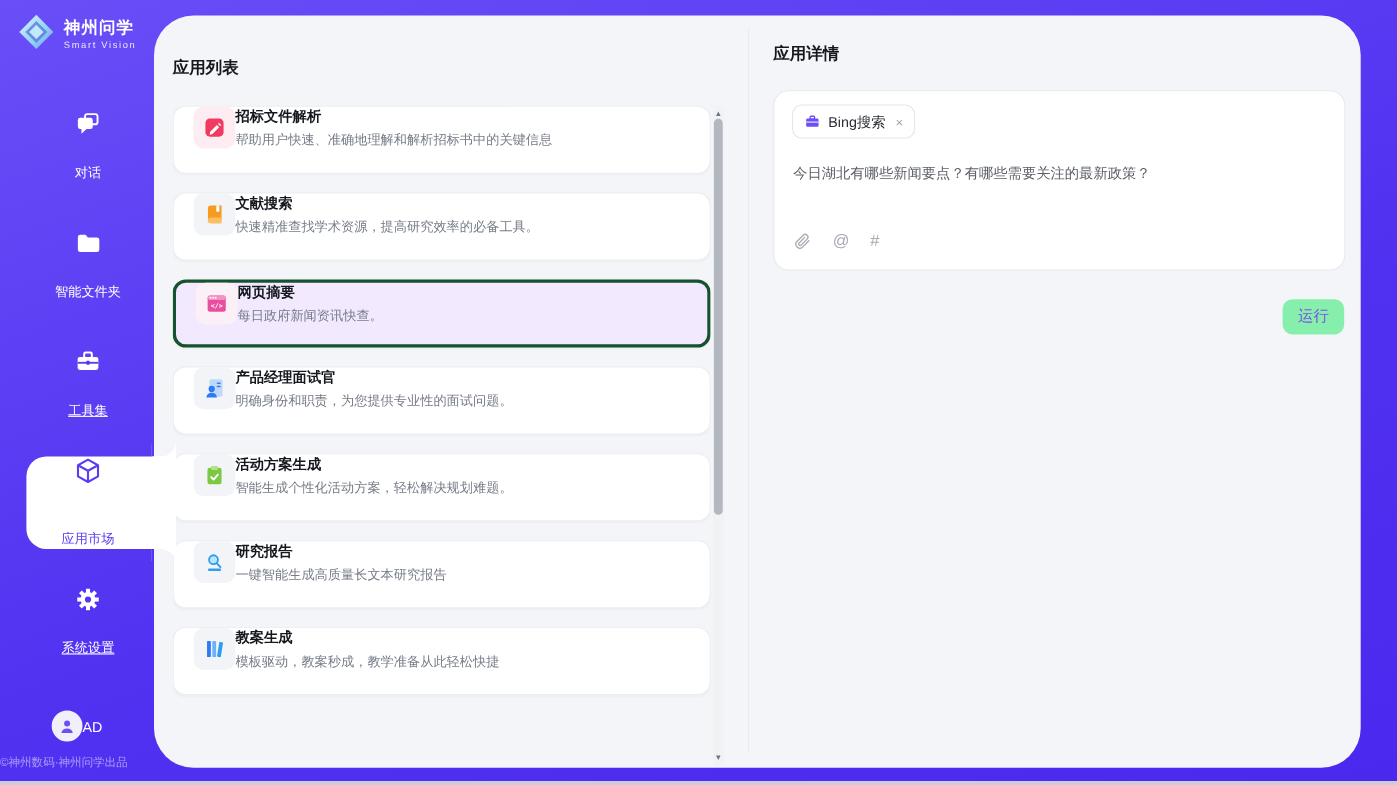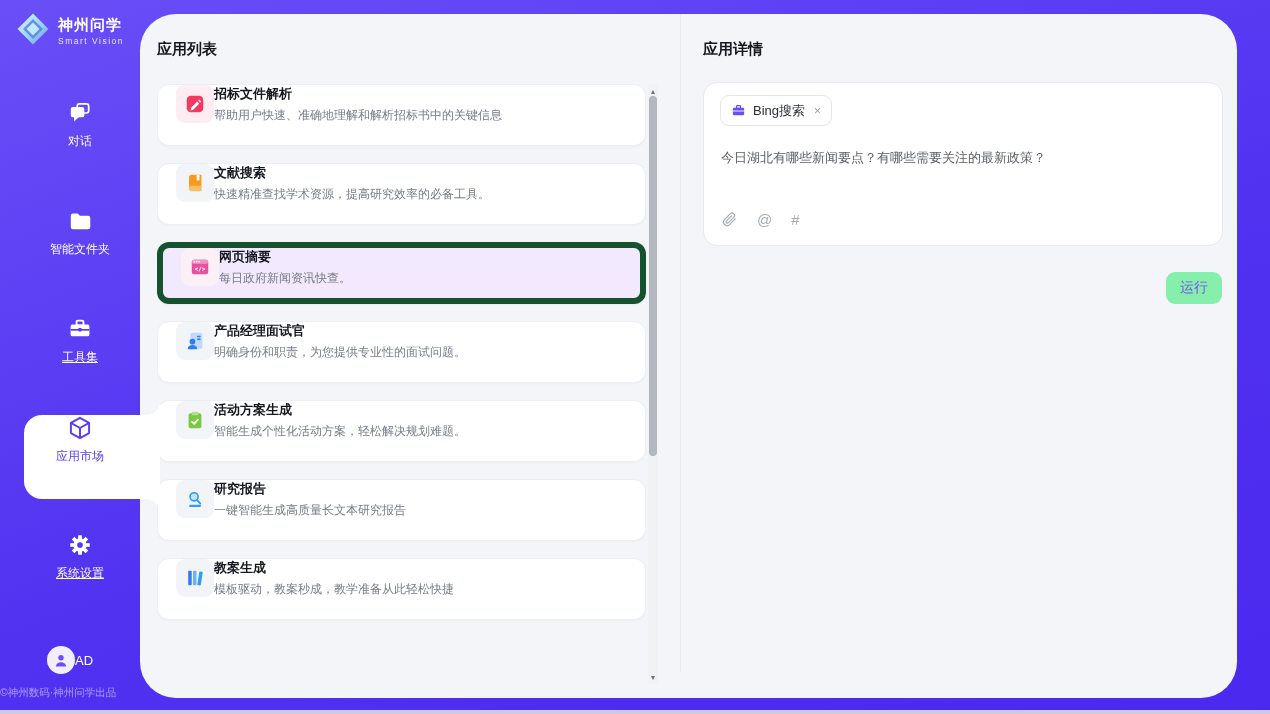--- a/index.html
+++ b/index.html
@@ -12,21 +12,21 @@
   
   .bottom-line { position:absolute; left:0; right:0; bottom:0; height:4px; background:#ccccdc; }
 
   
   .sidebar { position:absolute; left:0; top:0; width:140px; height:710px; z-index:2; }
   .logo { position:absolute; top:12px; left:0; width:140px; display:flex; align-items:flex-end; justify-content:center; gap:8px; }
   .logo-text .t1 { color:#fff; font-size:15px; font-weight:bold; letter-spacing:1px; }
   .logo-text .t2 { color:#e6e9ff; font-size:8.5px; letter-spacing:1.5px; margin-top:1px; }
   .nav { position:absolute; top:100px; left:0; width:140px; }
   .nav-item { position:relative; width:160px; height:66px; margin-bottom:42px;
-    display:flex; flex-direction:column; align-items:center; justify-content:flex-start; gap:7px; cursor:pointer; }
+    display:flex; flex-direction:column; align-items:center; justify-content:space-between; gap:7px; cursor:pointer; }
   .nav-item .nav-label { color:#ffffff; font-size:12px; }
   .nav-item.u .nav-label { text-decoration:underline; }
   
   .nav-item.active { height:84px; margin-top:-9px; margin-bottom:33px; }
   .pill { position:absolute; left:24px; right:0; top:0; bottom:0; background:#fff; border-radius:18px 0 0 18px; z-index:0; }
   .pill::before { content:""; position:absolute; right:0; top:-22px; width:22px; height:22px;
     border-bottom-right-radius:14px; box-shadow:0 11px 0 0 #fff; }
   .pill::after { content:""; position:absolute; right:0; bottom:-22px; width:22px; height:22px;
     border-top-right-radius:14px; box-shadow:0 -11px 0 0 #fff; }
   .nav-item.active .nav-label { color:#5b3df5; position:relative; z-index:1; }
@@ -36,28 +36,28 @@
   .avatar { width:28px; height:28px; border-radius:50%; background:#f2effc; display:flex; align-items:center; justify-content:center; }
   .user-name { color:#fff; font-size:13px; }
   .copyright { position:absolute; left:0; bottom:10px; width:140px; text-align:left;
     color:rgba(255,255,255,0.5); font-size:10.5px; }
 
   
   .content { position:absolute; left:140px; top:14px; width:1097px; height:684px;
     background:#f4f5f8; border-radius:36px; z-index:1; }
 
   
-  .panel-left { position:absolute; left:0; top:0; width:541px; height:658px; border-right:1px solid #e9eaef; }
+  .panel-left { position:absolute; left:0; top:12px; width:541px; height:658px; border-right:1px solid #e9eaef; }
   .panel-title { font-size:15px; font-weight:bold; color:#15181f; }
   .panel-left .panel-title { position:absolute; left:17px; top:26px; }
   .list { position:absolute; left:17px; top:70px; width:489px; height:600px; overflow:hidden; }
   .card { position:relative; width:489px; height:62px; margin-bottom:17px; background:#ffffff;
     border:1px solid #eceef2; border-radius:12px; display:flex; padding-left:18px; 
     box-shadow:0 1px 2px rgba(16,24,40,0.03); cursor:pointer; }
-  .card.selected { background:#f2e9fe; border:6px solid #14532d; }
+  .card.selected { background:#f2e9fe; border:3px solid #14532d; }
   .app-ic { width:38px; height:38px; border-radius:9px; background:#f2f4f7; flex:0 0 auto;
     display:flex; align-items:center; justify-content:center; }
   .app-ic.tint-pink { background:#fdecf1; }
   .app-ic.tint-rose { background:#faf0f6; }
   .card-title { font-size:13px; font-weight:bold; color:#15181f; }
   .card-desc { font-size:12px; color:#767c87; margin-top:4px; }
 
   
   .sbar { position:absolute; left:508px; top:70px; width:10px; height:600px; background:#f1f2f4; border-radius:2px; }
   .sbar .arr { position:absolute; left:0; width:10px; height:10px; display:flex; align-items:center; justify-content:center;

